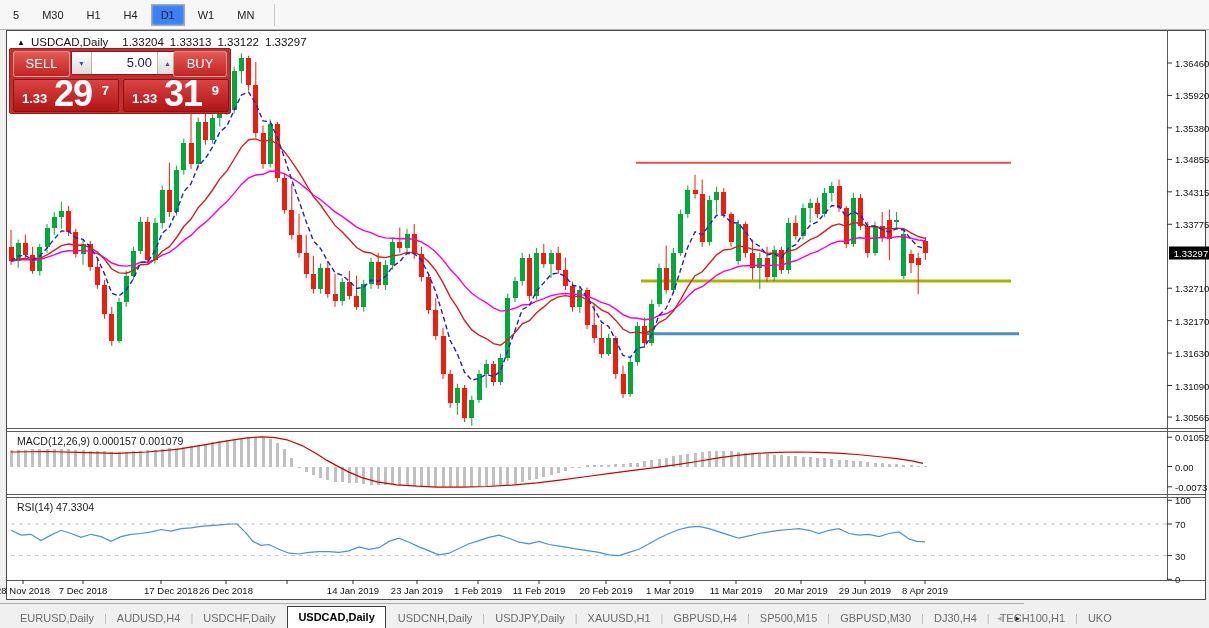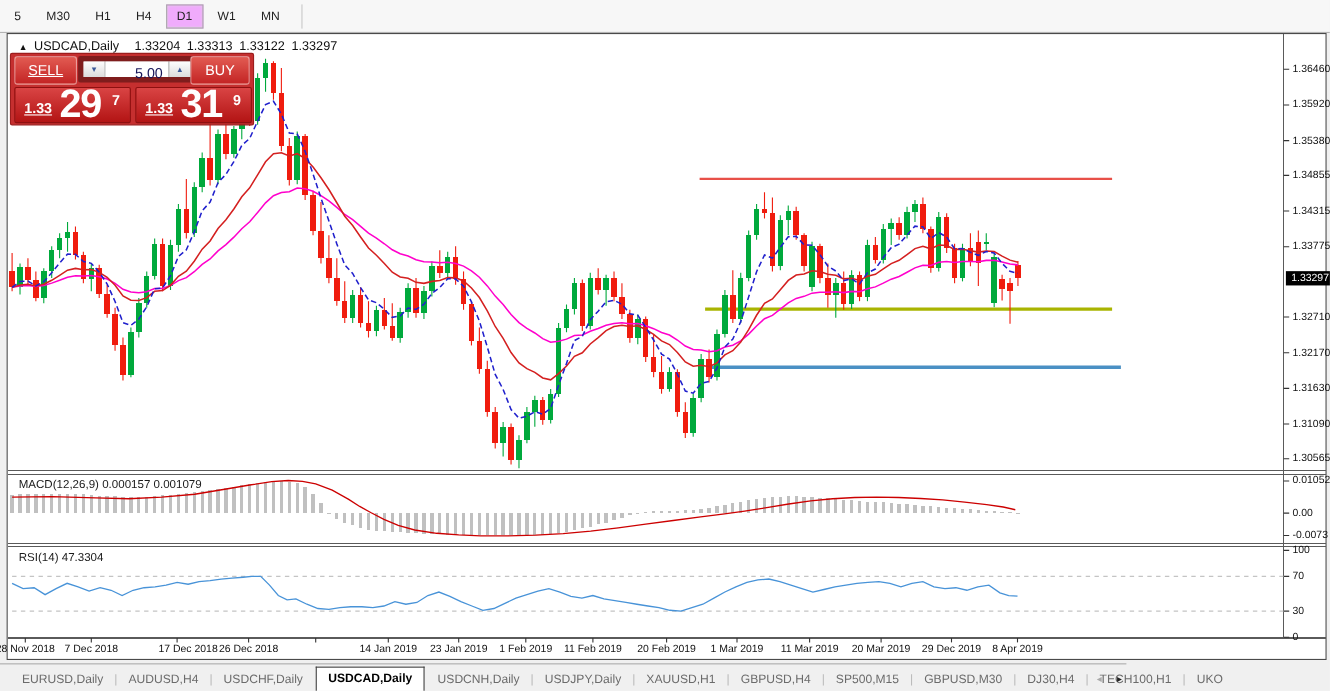--- a/index.html
+++ b/index.html
@@ -2,47 +2,47 @@
 <html><head>
 <meta charset="utf-8">
 <style>
   html,body{margin:0;padding:0;}
   body{font-family:"Liberation Sans","DejaVu Sans",sans-serif;background:#f0f0f0;width:1209px;height:628px;position:relative;overflow:hidden;}
   .app{position:absolute;left:0;top:0;width:1209px;height:628px;background:#f0f0f0;}
 
   
   .toolbar{position:absolute;left:0;top:0;width:1209px;height:29px;background:#f7f7f7;border-bottom:1px solid #b3b3b3;display:flex;align-items:center;}
   .tf-item{font-size:11px;color:#222;padding:4px 9px;margin-left:3px;border:1px solid transparent;cursor:default;white-space:nowrap;}
-  .tf-item.active{background:#f0abfc;border:1px solid #a9a9a9;box-shadow:inset 0 0 2px #ddd;text-align:right;}
+  .tf-item.active{background:#3b82f6;border:1px solid #a9a9a9;box-shadow:inset 0 0 2px #ddd;text-align:right;}
   .tf-sep{width:1px;height:22px;background:#c8c8c8;margin-left:10px;}
 
   
   .chart-window{position:absolute;left:6px;top:30px;width:1200px;height:570px;background:#ffffff;border:1px solid #4a4a4a;box-sizing:border-box;}
   .chart-svg{position:absolute;left:0;top:0;}
   .title-row{position:absolute;left:10px;top:5px;font-size:11.5px;color:#111;display:flex;gap:6px;align-items:center;}
   .title-row .tri{font-size:8px;color:#111;}
   .ind-label{position:absolute;font-size:10.5px;color:#1a1a1a;}
   .axis-label{position:absolute;left:1168px;width:44px;font-size:9.5px;color:#111;transform:translateY(-50%);text-align:left;white-space:nowrap;}
   .date-label{position:absolute;font-size:9.5px;color:#111;transform:translateX(-50%);top:554px;white-space:nowrap;}
   .price-badge{position:absolute;left:1162px;width:44px;height:13px;background:#000;color:#fff;font-size:9.5px;line-height:13px;text-align:center;transform:translateY(-50%);}
 
   
   .trade-panel{position:absolute;left:2px;top:17px;width:222px;height:66px;background:#c52f2f;border:1px solid #9c1d1d;border-radius:2px;box-sizing:border-box;}
   .tp-row1{position:absolute;left:0;top:0;width:100%;height:28px;}
   .tp-btn{position:absolute;top:2px;height:24px;color:#fff;font-size:13px;text-align:center;line-height:24px;background:linear-gradient(#e25b52,#c32424);border:1px solid rgba(255,255,255,.45);border-radius:3px;cursor:pointer;}
-  .tp-sell{left:3px;width:55px;text-decoration:underline;}
+  .tp-sell{left:3px;width:55px;}
   .tp-buy{right:3px;width:52px;}
-  .tp-spin{position:absolute;left:61px;top:2px;width:107px;height:24px;background:#e9e9e9;border:5px solid #7f1d1d;border-radius:2px;display:flex;box-sizing:border-box;}
+  .tp-spin{position:absolute;left:61px;top:2px;width:107px;height:24px;background:#e9e9e9;border:1px solid #7f1d1d;border-radius:2px;display:flex;box-sizing:border-box;}
   .tp-spin-btn{width:19px;height:100%;background:linear-gradient(#fdfdfd,#dcdcdc);border-right:1px solid #b5b5b5;color:#3c5a99;font-size:7px;display:flex;align-items:center;justify-content:center;cursor:pointer;}
   .tp-spin-btn.up{border-right:none;border-left:1px solid #b5b5b5;}
   .tp-vol{flex:1;background:#fff;color:#16165a;font-size:13px;text-align:right;padding:0 5px;line-height:22px;}
   .tp-box{position:absolute;top:30px;height:33px;background:linear-gradient(#d94444,#b31414);border:1px solid #8e1010;border-radius:2px;color:#fff;box-sizing:border-box;cursor:pointer;}
   .tp-box-sell{left:3px;width:106px;}
   .tp-box-buy{left:113px;width:106px;}
-  .tp-small{position:absolute;left:8px;bottom:5px;font-size:13px;font-weight:bold;text-decoration:underline;}
+  .tp-small{position:absolute;left:8px;bottom:5px;font-size:13px;font-weight:bold;}
   .tp-big{position:absolute;left:40px;top:-7px;font-size:36px;font-weight:bold;letter-spacing:-1px;}
   .tp-sup{position:absolute;right:9px;top:3px;font-size:13px;font-weight:bold;}
 
   
   .tabbar{position:absolute;left:0;top:603px;width:1024px;height:25px;background:#f0f0f0;border-top:1px solid #ababab;display:flex;align-items:flex-end;}
   .tab{font-size:11px;color:#6b6b6b;padding:4px 6px 5px 6px;margin:0 4px;white-space:nowrap;cursor:pointer;}
   .tab.active{background:#fff;color:#000;font-weight:700;border:1px solid #3f3f3f;border-bottom:none;padding:4px 10px 6px 10px;margin:0 2px;}
   .tab-sep{color:#b9b9b9;font-size:11px;padding-bottom:5px;}
   .tab-scroll{position:absolute;right:4px;bottom:6px;display:flex;gap:14px;font-size:9px;}
   .tab-scroll .arr-left{color:#a9a9a9;cursor:pointer;}
@@ -548,21 +548,21 @@
         <span class="date-label" style="left: 219px;">26 Dec 2018</span>
         <span class="date-label" style="left: 280px; margin-top: 48px;">4 Jan 2019</span>
         <span class="date-label" style="left: 346px;">14 Jan 2019</span>
         <span class="date-label" style="left: 410px;">23 Jan 2019</span>
         <span class="date-label" style="left: 471px;">1 Feb 2019</span>
         <span class="date-label" style="left: 532px;">11 Feb 2019</span>
         <span class="date-label" style="left: 599px;">20 Feb 2019</span>
         <span class="date-label" style="left: 663px;">1 Mar 2019</span>
         <span class="date-label" style="left: 729px;">11 Mar 2019</span>
         <span class="date-label" style="left: 794px;">20 Mar 2019</span>
-        <span class="date-label" style="left: 858px;">29 Dec 2019</span>
+        <span class="date-label" style="left: 858px;">29 Jun 2019</span>
         <span class="date-label" style="left: 918px;">8 Apr 2019</span>
       </div>
 
     <div class="trade-panel">
       <div class="tp-row1">
         <div class="tp-btn tp-sell">SELL</div>
         <div class="tp-spin">
           <div class="tp-spin-btn">
             <span>▼</span>
           </div>

